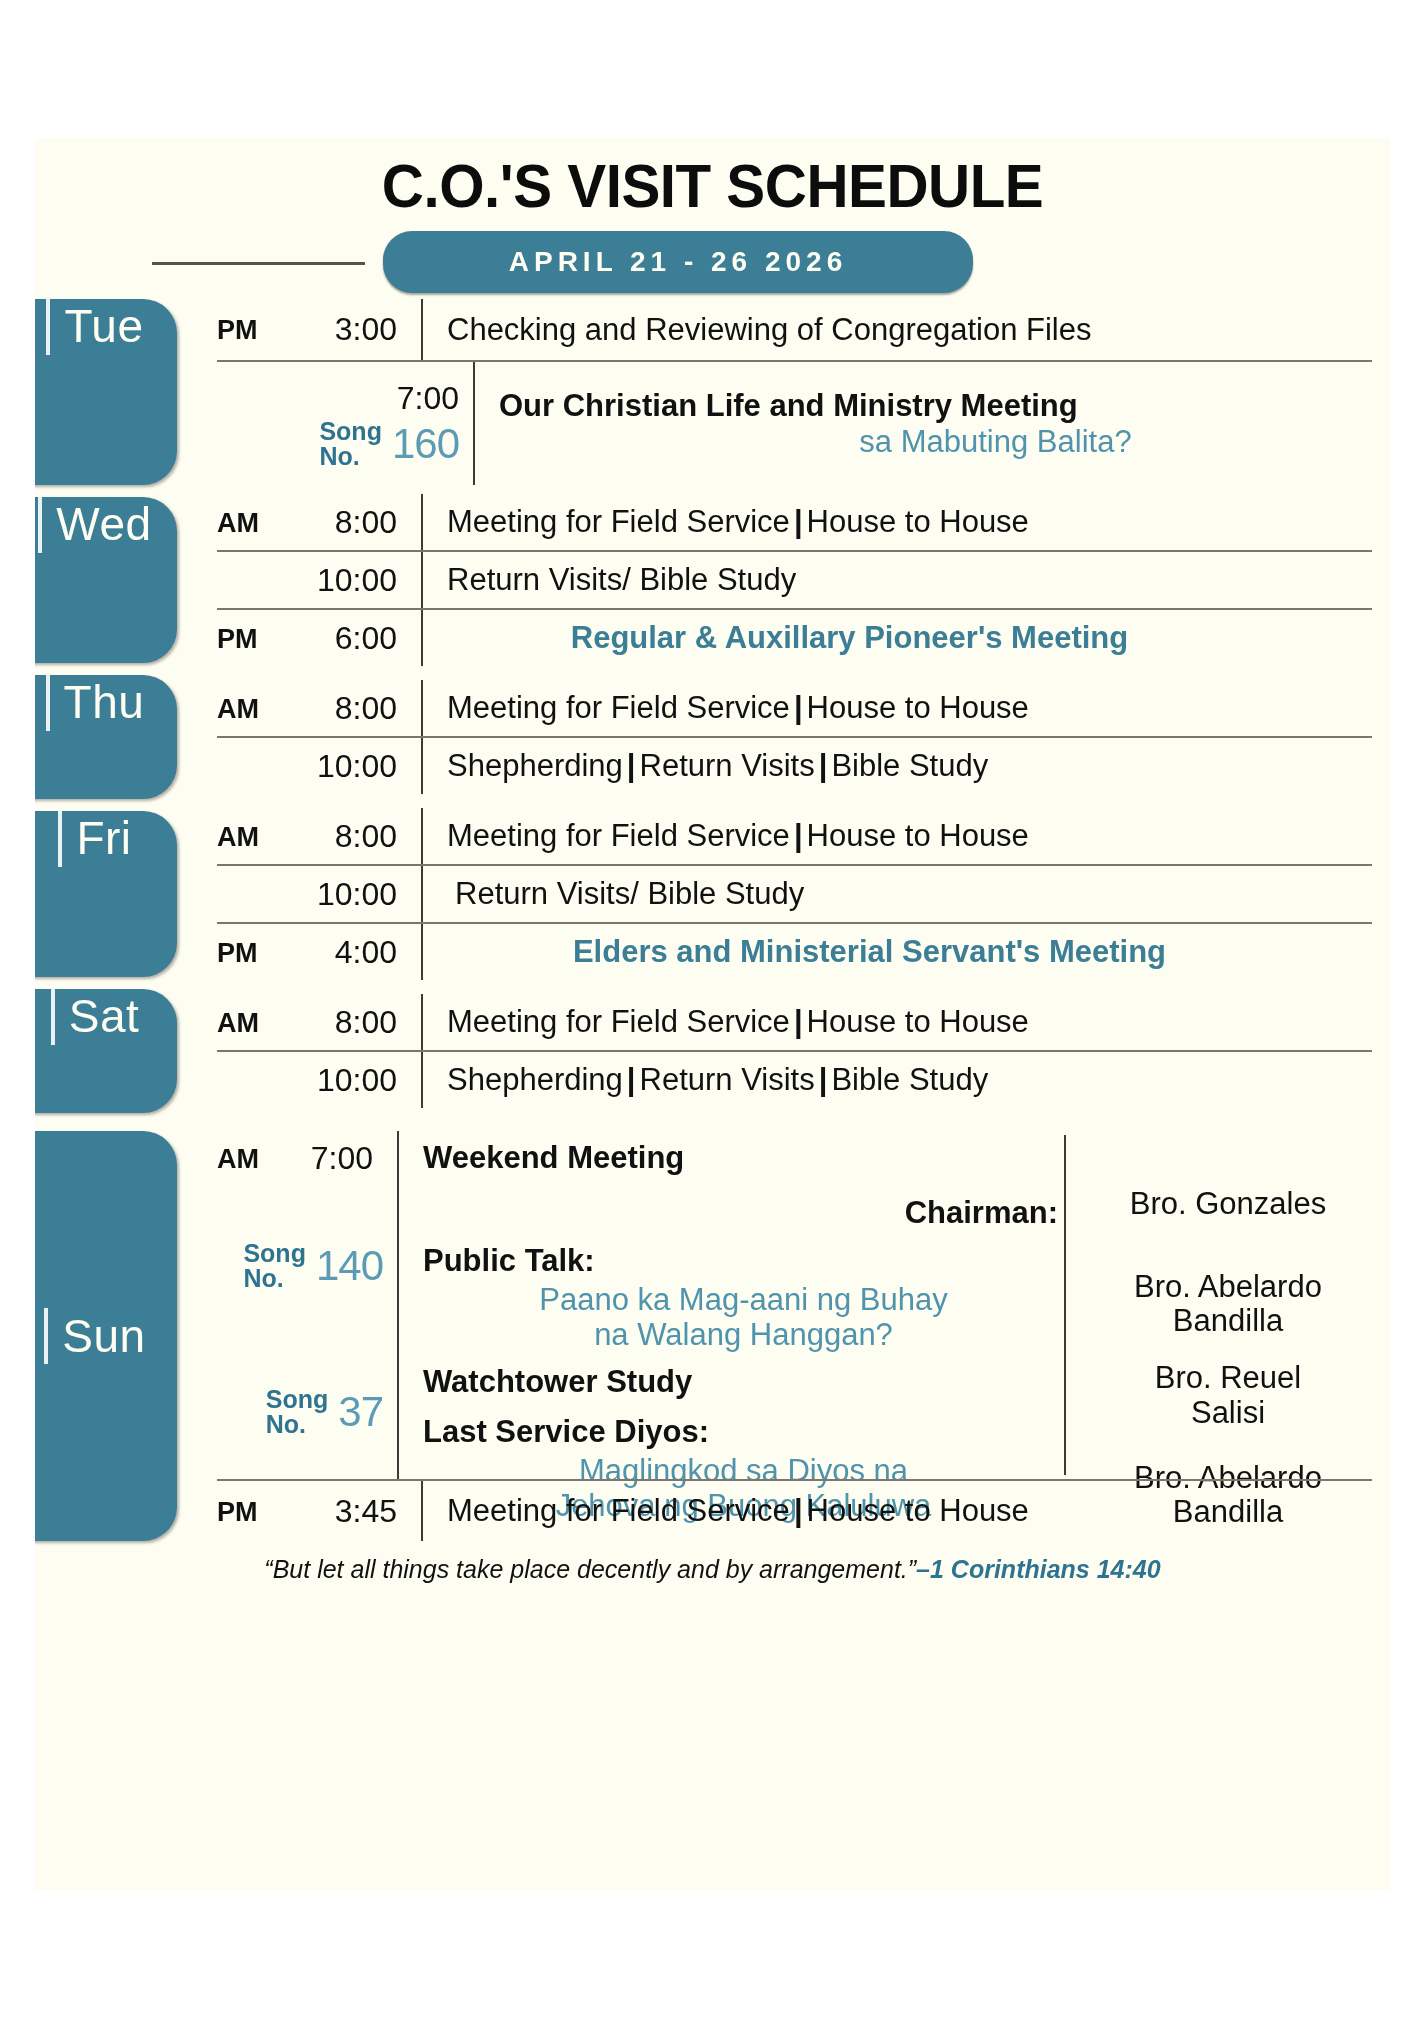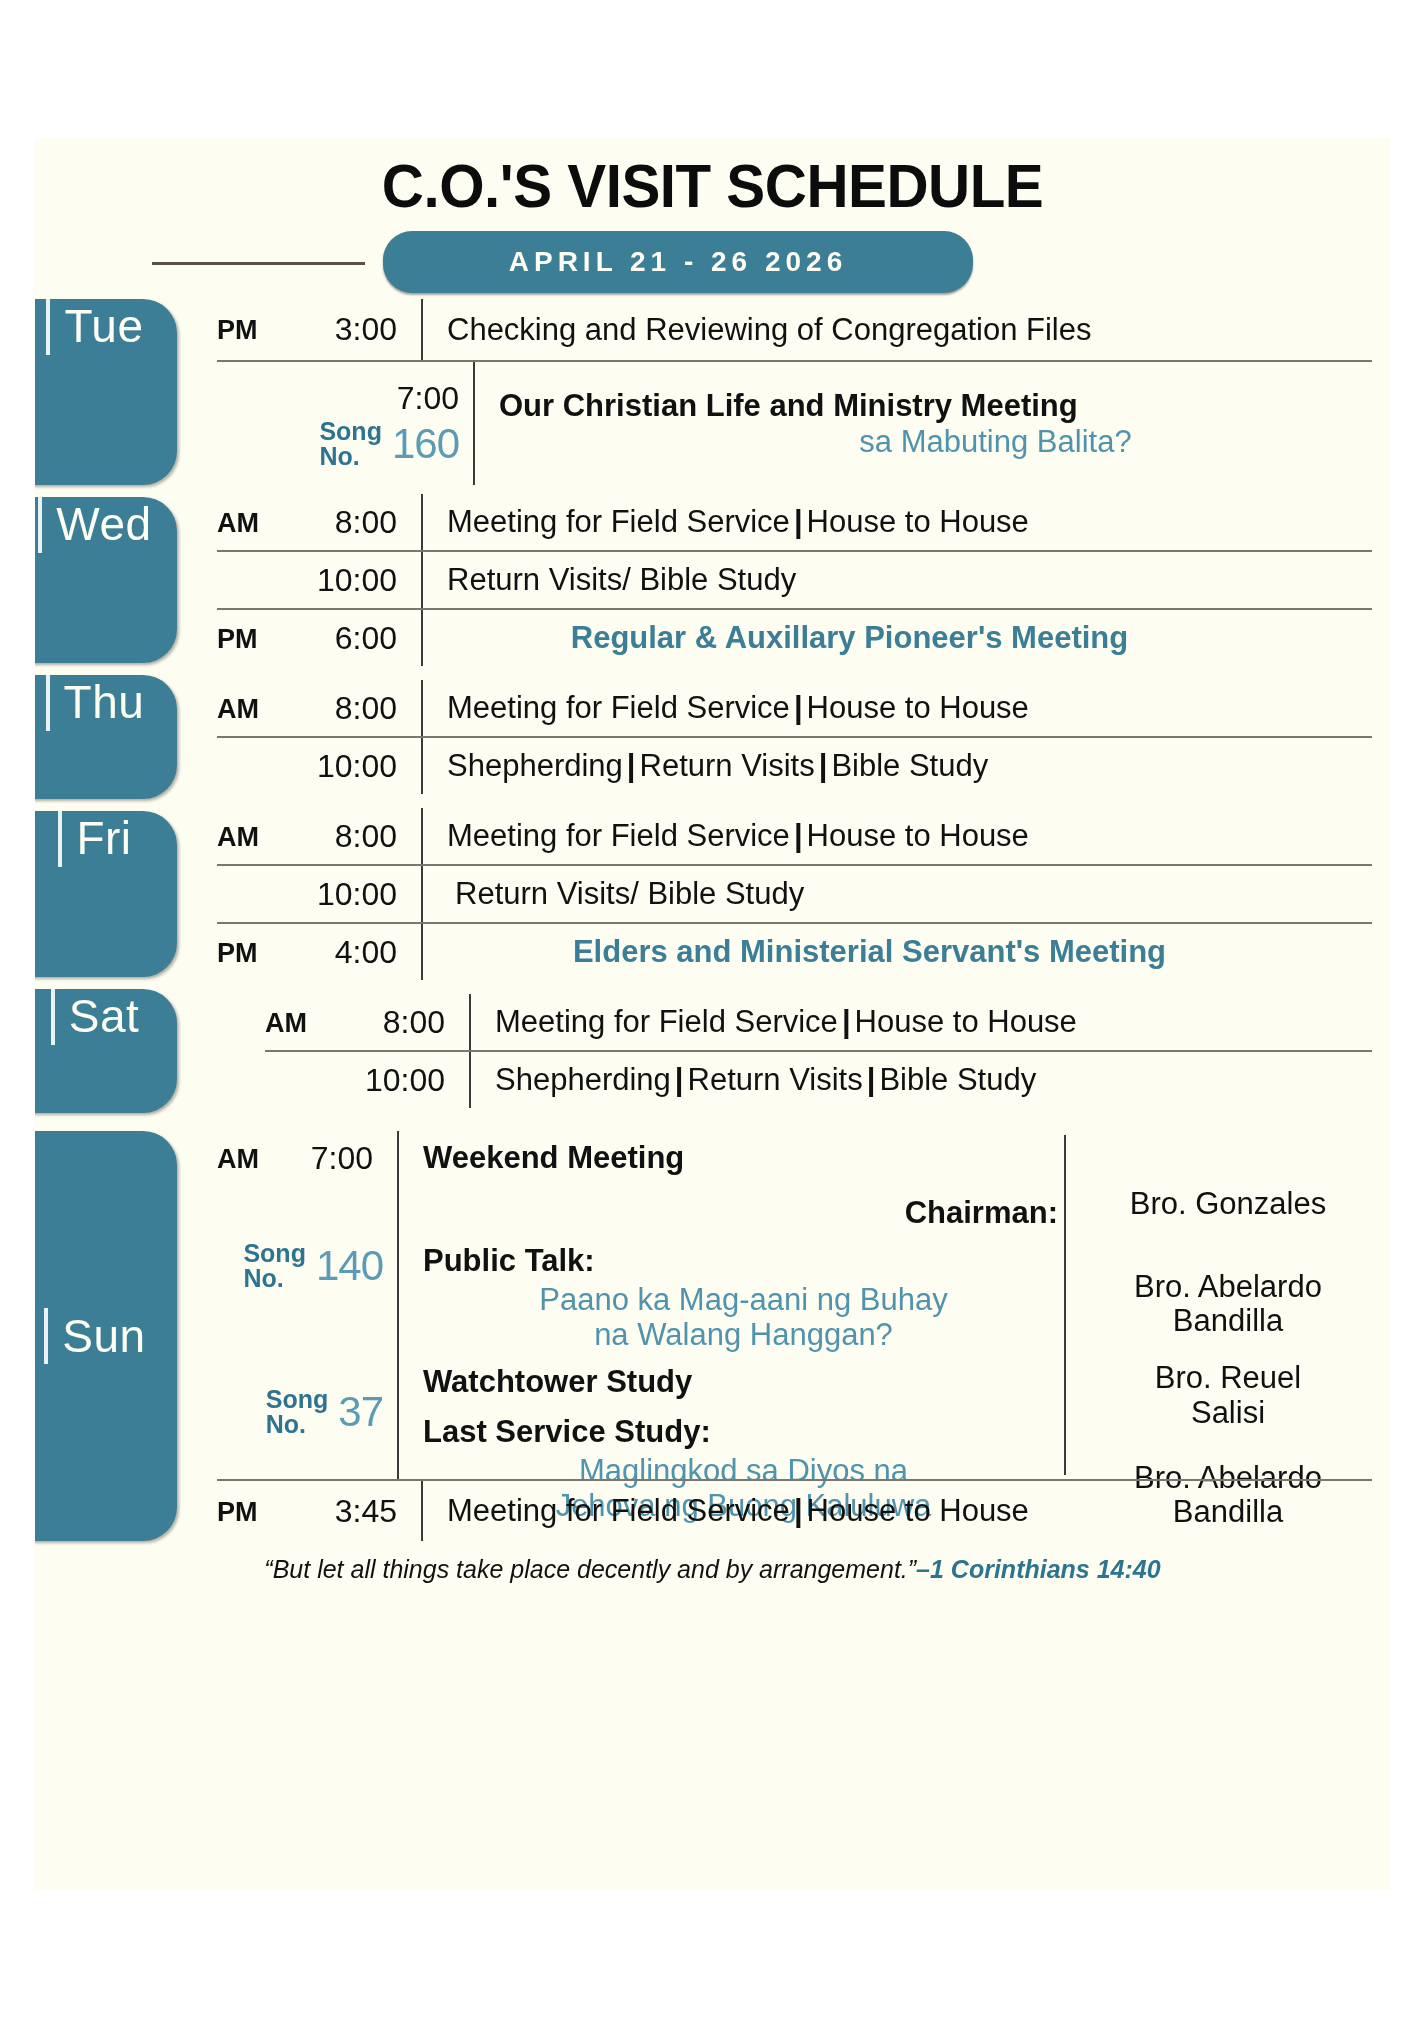--- a/index.html
+++ b/index.html
@@ -372,21 +372,21 @@
       </div>
       <div class="row">
         <div class="ampm">PM</div>
         <div class="time">4:00</div>
         <div class="vdiv"></div>
         <div class="content center bold teal" style="padding-right:80px;">Elders and Ministerial Servant's  Meeting</div>
       </div>
     </div>
   </div>
 
-  <div class="day-block" style="height:124px;margin-top:12px;gap:48px;">
+  <div class="day-block" style="height:124px;margin-top:12px;">
     <div class="day-tab">
       <div class="tick"></div>
       <div class="day-label">Sat</div>
     </div>
     <div class="day-rows">
       <div class="row">
         <div class="ampm">AM</div>
         <div class="time">8:00</div>
         <div class="vdiv"></div>
         <div class="content">
@@ -443,21 +443,21 @@
         <div class="vdiv"></div>
 
         <div class="sun-main">
           <div class="sun-left">
             <div class="hd" style="height:54px;line-height:54px;">Weekend Meeting</div>
             <div class="chairman-line" style="height:56px;line-height:56px;padding-right:6px;">Chairman:</div>
             <div class="hd" style="margin-top:2px;">Public Talk:</div>
             <div class="talk" style="margin-top:4px;">Paano ka Mag-aani ng Buhay</div>
             <div class="talk">na Walang Hanggan?</div>
             <div class="hd" style="margin-top:12px;">Watchtower Study</div>
-            <div class="hd" style="margin-top:14px;">Last Service Study:</div>
+            <div class="hd" style="margin-top:14px;">Last Service Diyos:</div>
             <div class="talk" style="margin-top:4px;">Maglingkod sa Diyos na</div>
             <div class="talk">Jehova ng Buong Kaluluwa</div>
           </div>
 
           <div class="sun-vdiv"></div>
 
           <div class="sun-right">
             <div class="sun-name" style="margin-top:56px;">Bro. Gonzales</div>
             <div class="sun-name" style="margin-top:48px;">
               <div>Bro. Abelardo</div>

